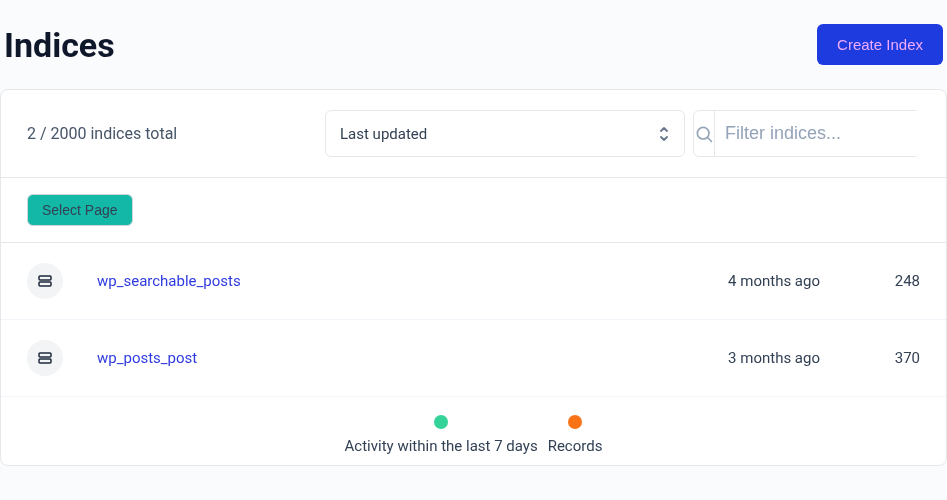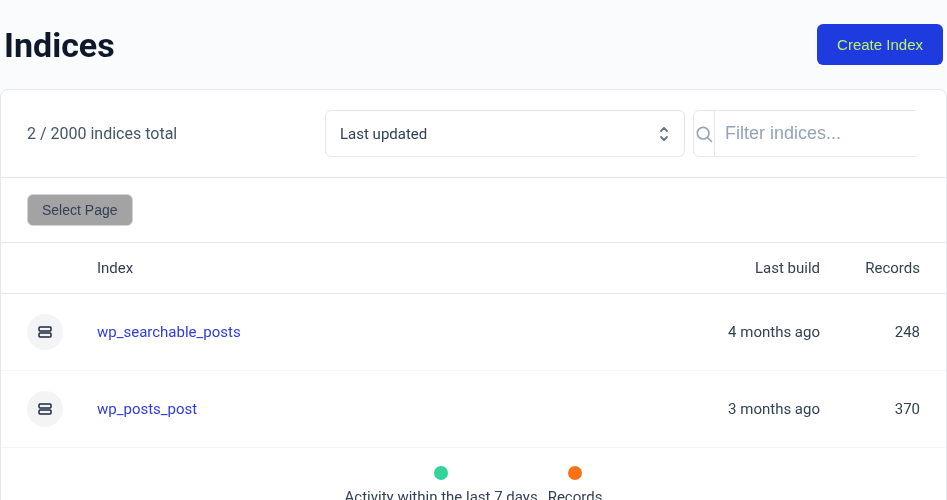--- a/index.html
+++ b/index.html
@@ -20,21 +20,21 @@
       align-items: center;
       padding: 24px 4px 24px 4px;
     }
     .page-title {
       font-size: 34px;
       font-weight: 700;
       color: #0f172a;
     }
     .btn-primary {
       background: #1e3be0;
-      color: #bef264;
+      color: #f0abfc;
       border: none;
       padding: 12px 20px;
       border-radius: 6px;
       font-size: 15px;
       font-weight: 500;
       cursor: pointer;
     }
     .panel {
       background: #fff;
       border: 1px solid #e5e7eb;
@@ -102,21 +102,21 @@
       color: #1d4ed8;
     }
     .filter-input::placeholder {
       color: #94a3b8;
     }
     .select-page-row {
       padding: 16px 26px;
       border-bottom: 1px solid #e5e7eb;
     }
     .btn-secondary {
-      background: #a3a3a3;
+      background: #14b8a6;
       border: 1px solid #d1d5db;
       border-radius: 6px;
       padding: 7px 14px;
       font-size: 14px;
       color: #334155;
       cursor: pointer;
     }
     .table-header {
       display: flex;
       align-items: center;
@@ -221,26 +221,20 @@
         </div>
         <input class="filter-input" type="text" placeholder="Filter indices..." style="">
       </div>
     </div>
   </div>
 
   <div class="select-page-row">
     <button class="btn-secondary">Select Page</button>
   </div>
 
-  <div class="table-header">
-    <div class="col-icon"></div>
-    <div class="col-index">Index</div>
-    <div class="col-build">Last build</div>
-    <div class="col-records">Records</div>
-  </div>
 
   <div class="table-row">
     <div class="col-icon">
       <div class="row-icon-circle">
         <svg width="16" height="16" viewBox="0 0 16 16" fill="none" stroke="#1e293b" stroke-width="1.5" stroke-linecap="round" stroke-linejoin="round">
           <rect x="2" y="3" width="12" height="4" rx="1"></rect>
           <rect x="2" y="9" width="12" height="4" rx="1"></rect>
         </svg>
       </div>
     </div>

